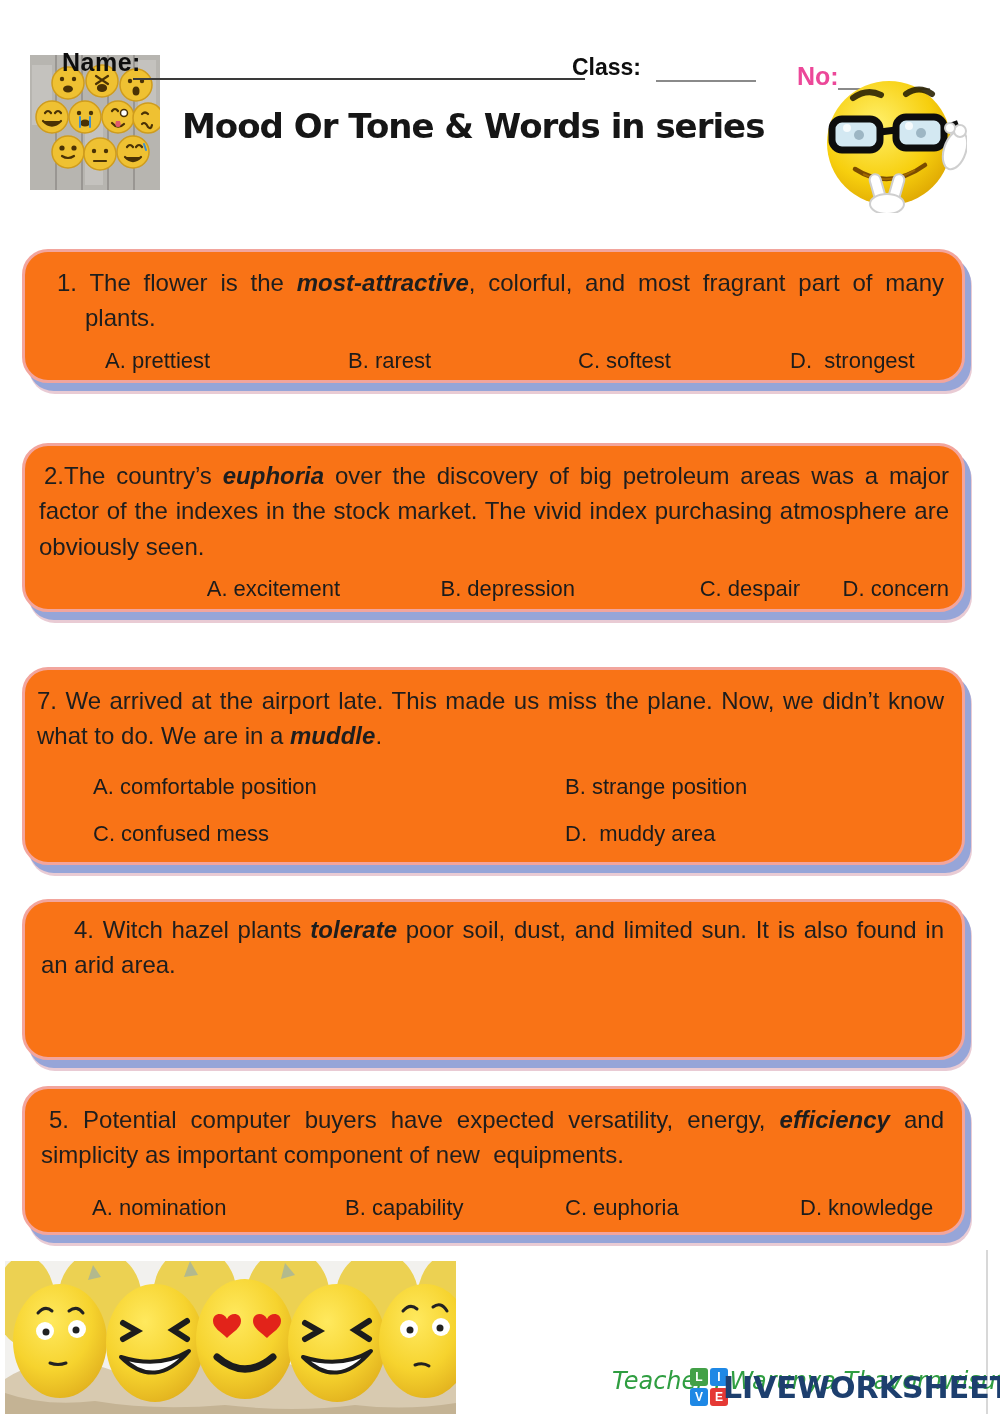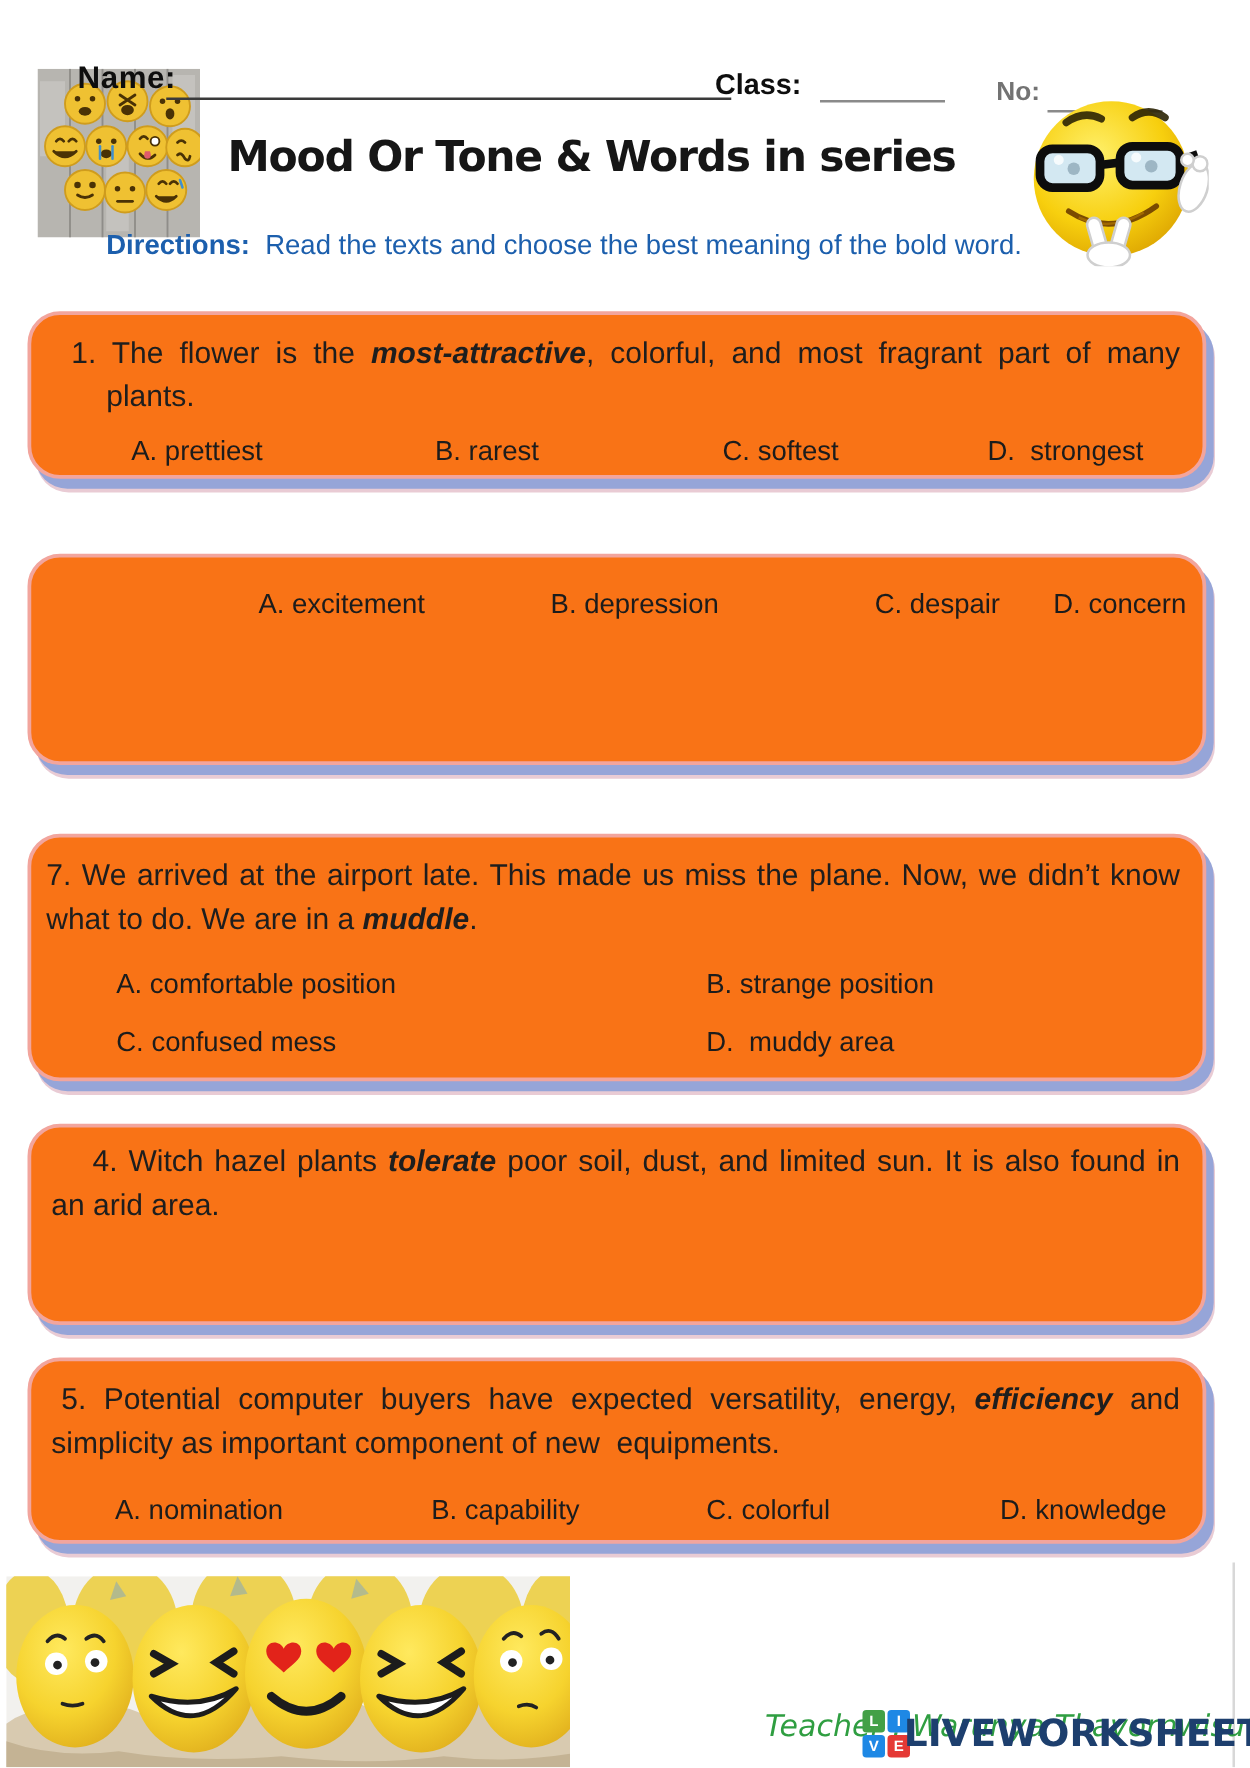--- a/index.html
+++ b/index.html
@@ -17,21 +17,21 @@
     position:relative;width:1000px;height:1414px;background:#fff;
     font-family:"Liberation Sans",sans-serif;color:var(--text-color);
     overflow:hidden;margin:0 auto;
   }
   
   .emoji-board{position:absolute;left:30px;top:55px;width:130px;height:135px;z-index:1;}
   .name-label{position:absolute;left:62px;top:48px;font-size:25px;font-weight:bold;color:#0e0e0e;z-index:3;letter-spacing:.5px;}
   .name-line{position:absolute;left:133px;top:50px;width:452px;height:28px;border-bottom:2px solid #3a3a3a;z-index:2;}
   .class-label{position:absolute;left:572px;top:54px;font-size:23px;font-weight:bold;color:#0e0e0e;}
   .class-line{position:absolute;left:656px;top:52px;width:100px;height:28px;border-bottom:2px solid #8a8a8a;}
-  .no-label{position:absolute;left:797px;top:62px;font-size:21px;font-weight:bold;color:#737373;}
+  .no-label{position:absolute;left:797px;top:62px;font-size:25px;font-weight:bold;color:#ec4899;}
   .no-line{position:absolute;left:838px;top:60px;width:92px;height:28px;border-bottom:2px solid #8a8a8a;}
   .worksheet-title{
     position:absolute;left:182px;top:106px;width:640px;
     font-size:34px;font-weight:800;letter-spacing:-1px;color:var(--title-color);
     font-family:"DejaVu Sans","Liberation Sans",sans-serif;white-space:nowrap;
   }
   .smiley-glasses{position:absolute;left:817px;top:68px;width:150px;height:145px;z-index:1;}
   .directions{position:absolute;left:85px;top:183px;font-size:22px;color:var(--accent-blue);white-space:pre-wrap;z-index:2;}
   .directions b{font-weight:bold;}
   
@@ -184,33 +184,33 @@
     <g fill="#ffffff" stroke="#cfcfcf" stroke-width="2">
       <ellipse cx="138" cy="82" rx="11" ry="20" transform="rotate(18 138 82)"></ellipse>
       <circle cx="143" cy="63" r="6"></circle>
         <circle cx="133" cy="60" r="5"></circle>
       <rect x="55" y="106" width="11" height="28" rx="5.5" transform="rotate(-16 60 120)"></rect>
       <rect x="74" y="106" width="11" height="28" rx="5.5" transform="rotate(16 80 120)"></rect>
       <ellipse cx="70" cy="136" rx="17" ry="10"></ellipse>
     </g>
   </svg>
 
-  <div class="directions"><b>Directions:</b><span>  Read the texts and choose the best meaning of the bold word.</span></div>
 
   <section class="qbox q1">
     <p class="qtext"><span>1. The flower is the </span><b class="kw">most-attractive</b><span>, colorful, and most fragrant part of many plants.</span></p>
     <div class="opts opts-row">
       <span class="opt">A. prettiest</span>
       <span class="opt">B. rarest</span>
       <span class="opt">C. softest</span>
       <span class="opt">D.  strongest</span>
     </div>
   </section>
 
   <section class="qbox q2">
+    <p class="qtext"><span>2.The country’s </span><b class="kw">euphoria</b><span> over the discovery of big petroleum areas was a major factor of the indexes in the stock market. The vivid index purchasing atmosphere are obviously seen.</span></p>
     <div class="opts opts-row">
       <span class="opt">A. excitement</span>
       <span class="opt">B. depression</span>
       <span class="opt">C. despair</span>
       <span class="opt">D. concern</span>
     </div>
   </section>
 
   <section class="qbox q3">
     <p class="qtext"><span>7. We arrived at the airport late. This made us miss the plane. Now, we didn’t know what to do. We are in a </span><b class="kw">muddle</b><span>.</span></p>
@@ -224,21 +224,21 @@
 
   <section class="qbox q4">
     <p class="qtext"><span>4. Witch hazel plants </span><b class="kw">tolerate</b><span> poor soil, dust, and limited sun. It is also found in an arid area.</span></p>
   </section>
 
   <section class="qbox q5">
     <p class="qtext"><span>5. Potential computer buyers have expected versatility, energy, </span><b class="kw">efficiency</b><span> and simplicity as important component of new  equipments.</span></p>
     <div class="opts opts-row">
       <span class="opt">A. nomination</span>
       <span class="opt">B. capability</span>
-      <span class="opt">C. colorful</span>
+      <span class="opt">C. euphoria</span>
       <span class="opt">D. knowledge</span>
     </div>
   </section>
 
   <svg class="eggs-photo" viewBox="0 0 451 153" aria-hidden="true">
     <defs>
       <radialGradient id="eggg" cx="40%" cy="32%" r="80%">
         <stop offset="0%" stop-color="#ffe95e"></stop>
           <stop offset="55%" stop-color="#f6d32e"></stop>
           <stop offset="100%" stop-color="#dca81a"></stop>

